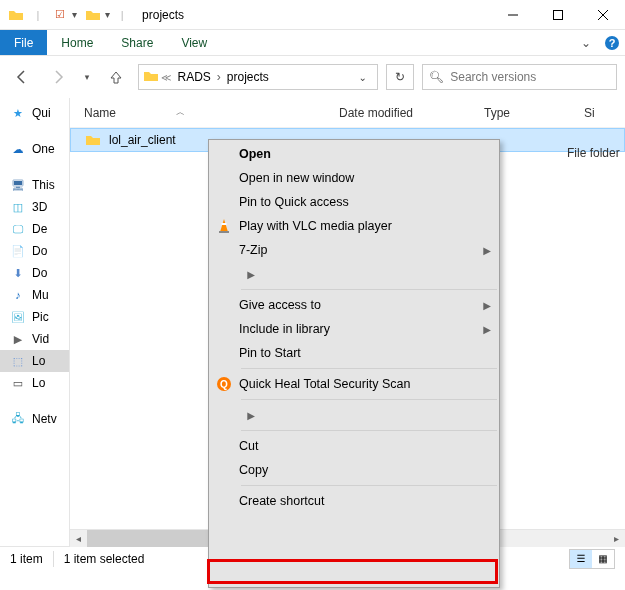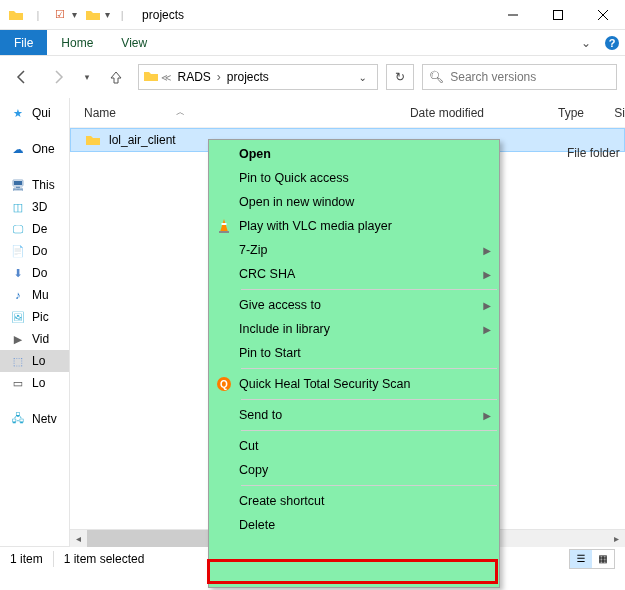--- a/index.html
+++ b/index.html
@@ -25,41 +25,41 @@
   .refresh { width:28px; height:26px; border:1px solid #ccc; display:flex; align-items:center; justify-content:center; color:#444; }
   .search { width:195px; height:26px; border:1px solid #ccc; display:flex; align-items:center; padding:0 6px; color:#777; }
   .search .mag { margin-right:6px; color:#555; }
   .body { display:flex; height:448px; }
   .sidebar { width:70px; border-right:1px solid #e5e5e5; padding-top:4px; overflow:hidden; }
   .side-sep { height:14px; }
   .side-item { height:22px; display:flex; align-items:center; padding-left:10px; gap:6px; white-space:nowrap; }
   .side-item.sel { background:#d9d9d9; }
   .side-item .sicon { width:16px; height:16px; display:flex; align-items:center; justify-content:center; font-size:11px; }
   .main { flex:1; display:flex; flex-direction:column; position:relative; }
-  .cols { height:30px; display:flex; align-items:center; padding-left:14px; color:#333; border-bottom:1px solid #f0f0f0;text-align:right; }
+  .cols { height:30px; display:flex; align-items:center; padding-left:14px; color:#333; border-bottom:1px solid #f0f0f0; }
   .cols .c1 { width:255px; display:flex; align-items:center; gap:60px;}
   .cols .c2 { width:145px; }
   .cols .c3 { width:100px; }
   .cols .c4 { flex:1; }
   .sorticon { color:#666; }
   .row { height:24px; display:flex; align-items:center; padding-left:14px; background:#cde8ff; border:1px solid #99d1ff; }
   .row .fold { width:16px; height:16px; margin-right:8px; }
   .row .rname { width:238px; }
   .row .rtype { flex:1; color:#333;margin-top:25px; }
   .listarea { flex:1; }
   .hscroll { height:17px; display:flex; align-items:center; border-top:1px solid #e5e5e5; }
   .hscroll .arrow { width:17px; height:17px; display:flex; align-items:center; justify-content:center; background:#f0f0f0; color:#666; font-size:10px; }
   .hscroll .track { flex:1; height:17px; background:#f0f0f0; position:relative; }
   .hscroll .thumb { position:absolute; left:0; top:0; width:140px; height:17px; background:#cdcdcd; }
   .status { height:24px; border-top:1px solid #e5e5e5; display:flex; align-items:center; padding:0 10px; gap:10px; }
   .status .sep { width:1px; height:16px; background:#ddd; }
   .viewbtns { margin-left:auto; display:flex; border:1px solid #ccc; }
   .viewbtn { width:22px; height:18px; display:flex; align-items:center; justify-content:center; font-size:10px; }
   .viewbtn.active { background:#cde8ff; }
-  .context { position:absolute; left:208px; top:139px; width:292px; background:#86efac; border:1px solid #a0a0a0; box-shadow:3px 3px 5px rgba(0,0,0,0.25); padding:2px 0; }
+  .context { position:absolute; left:208px; top:139px; width:292px; background:#e5e5e5; border:1px solid #a0a0a0; box-shadow:3px 3px 5px rgba(0,0,0,0.25); padding:2px 0; }
   .ctx-item { height:24px; display:flex; align-items:center; }
   .ctx-icon { width:30px; display:flex; align-items:center; justify-content:center; }
   .ctx-label { flex:1; font-size:12.5px; }
   .ctx-sub { width:24px; text-align:center; color:#666; font-size:10px; }
   .ctx-sep { height:1px; background:#d0d0d0; margin:3px 2px 3px 32px; }
   .highlight { position:absolute; border:3px solid #e60000; pointer-events:none; }
   .folder-svg { fill:#ffcf48; }
   .vlc { width:16px; height:16px; }
   .chevron { width:26px; height:26px; display:flex; align-items:center; justify-content:center; color:#555; }
   .expand-icon { font-size:10px; color:#555; }
@@ -102,20 +102,21 @@
           <line x1="0" y1="0" x2="10" y2="10" stroke="#000"></line>
           <line x1="10" y1="0" x2="0" y2="10" stroke="#000"></line>
         </svg>
       </div>
   </div>
 </div>
 
 <div class="ribbon">
   <div class="file">File</div>
   <div class="tab">Home</div>
+  <div class="tab">Share</div>
   <div class="tab">View</div>
   <div class="spacer"></div>
   <div class="chevron">⌄</div>
   <div class="help">
       <svg width="16" height="16">
         <circle cx="8" cy="8" r="7" fill="#1979ca"></circle>
         <text x="8" y="12" text-anchor="middle" fill="#fff" font-size="11" font-weight="bold">?</text>
       </svg>
     </div>
 </div>
@@ -251,47 +252,46 @@
 </div>
 
 <div class="context" id="context" style="height: 449px; overflow: hidden;">
     <div class="ctx-item">
       <span class="ctx-icon"></span>
       <span class="ctx-label" style="font-weight: 600;">Open</span>
       <span class="ctx-sub"></span>
     </div>
     <div class="ctx-item">
       <span class="ctx-icon"></span>
+      <span class="ctx-label">Open in new window</span>
+      <span class="ctx-sub"></span>
+    </div>
+    <div class="ctx-item">
+      <span class="ctx-icon"></span>
       <span class="ctx-label">Pin to Quick access</span>
-      <span class="ctx-sub"></span>
-    </div>
-    <div class="ctx-item">
-      <span class="ctx-icon"></span>
-      <span class="ctx-label">Open in new window</span>
       <span class="ctx-sub"></span>
     </div>
     <div class="ctx-item">
       <span class="ctx-icon">
         <svg class="vlc" viewBox="0 0 16 16">
           <polygon points="8,1 12,14 4,14" fill="#ff8c00"></polygon>
           <rect x="5.5" y="5" width="5" height="2" fill="#fff"></rect>
           <rect x="3" y="13" width="10" height="2" fill="#888"></rect>
         </svg>
       </span>
       <span class="ctx-label">Play with VLC media player</span>
       <span class="ctx-sub"></span>
     </div>
     <div class="ctx-item">
       <span class="ctx-icon"></span>
       <span class="ctx-label">7-Zip</span>
       <span class="ctx-sub">▶</span>
     </div>
     <div class="ctx-item">
       <span class="ctx-icon"></span>
-      <span class="ctx-label">CRC SHA</span>
       <span class="ctx-sub">▶</span>
     </div>
     <div class="ctx-sep"></div>
     <div class="ctx-item">
       <span class="ctx-icon"></span>
       <span class="ctx-label">Give access to</span>
       <span class="ctx-sub">▶</span>
     </div>
     <div class="ctx-item">
       <span class="ctx-icon"></span>
@@ -310,21 +310,20 @@
           <circle cx="8" cy="8" r="7" fill="#ff7a00"></circle>
           <text x="8" y="12" text-anchor="middle" fill="#fff" font-size="10" font-weight="bold">Q</text>
         </svg>
       </span>
       <span class="ctx-label">Quick Heal Total Security Scan</span>
       <span class="ctx-sub"></span>
     </div>
     <div class="ctx-sep"></div>
     <div class="ctx-item">
       <span class="ctx-icon"></span>
-      <span class="ctx-label">Send to</span>
       <span class="ctx-sub">▶</span>
     </div>
     <div class="ctx-sep"></div>
     <div class="ctx-item">
       <span class="ctx-icon"></span>
       <span class="ctx-label">Cut</span>
       <span class="ctx-sub"></span>
     </div>
     <div class="ctx-item">
       <span class="ctx-icon"></span>
@@ -332,22 +331,17 @@
       <span class="ctx-sub"></span>
     </div>
     <div class="ctx-sep"></div>
     <div class="ctx-item">
       <span class="ctx-icon"></span>
       <span class="ctx-label">Create shortcut</span>
       <span class="ctx-sub"></span>
     </div>
     <div class="ctx-item">
       <span class="ctx-icon"></span>
-      <span class="ctx-label">Delete</span>
-      <span class="ctx-sub"></span>
-    </div>
-    <div class="ctx-item">
-      <span class="ctx-icon"></span>
       <span class="ctx-sub"></span>
     </div>
   </div>
 
 <div class="highlight" style="left: 207px; top: 559px; width: 291px; height: 25px;"></div>
 
 </body></html>

